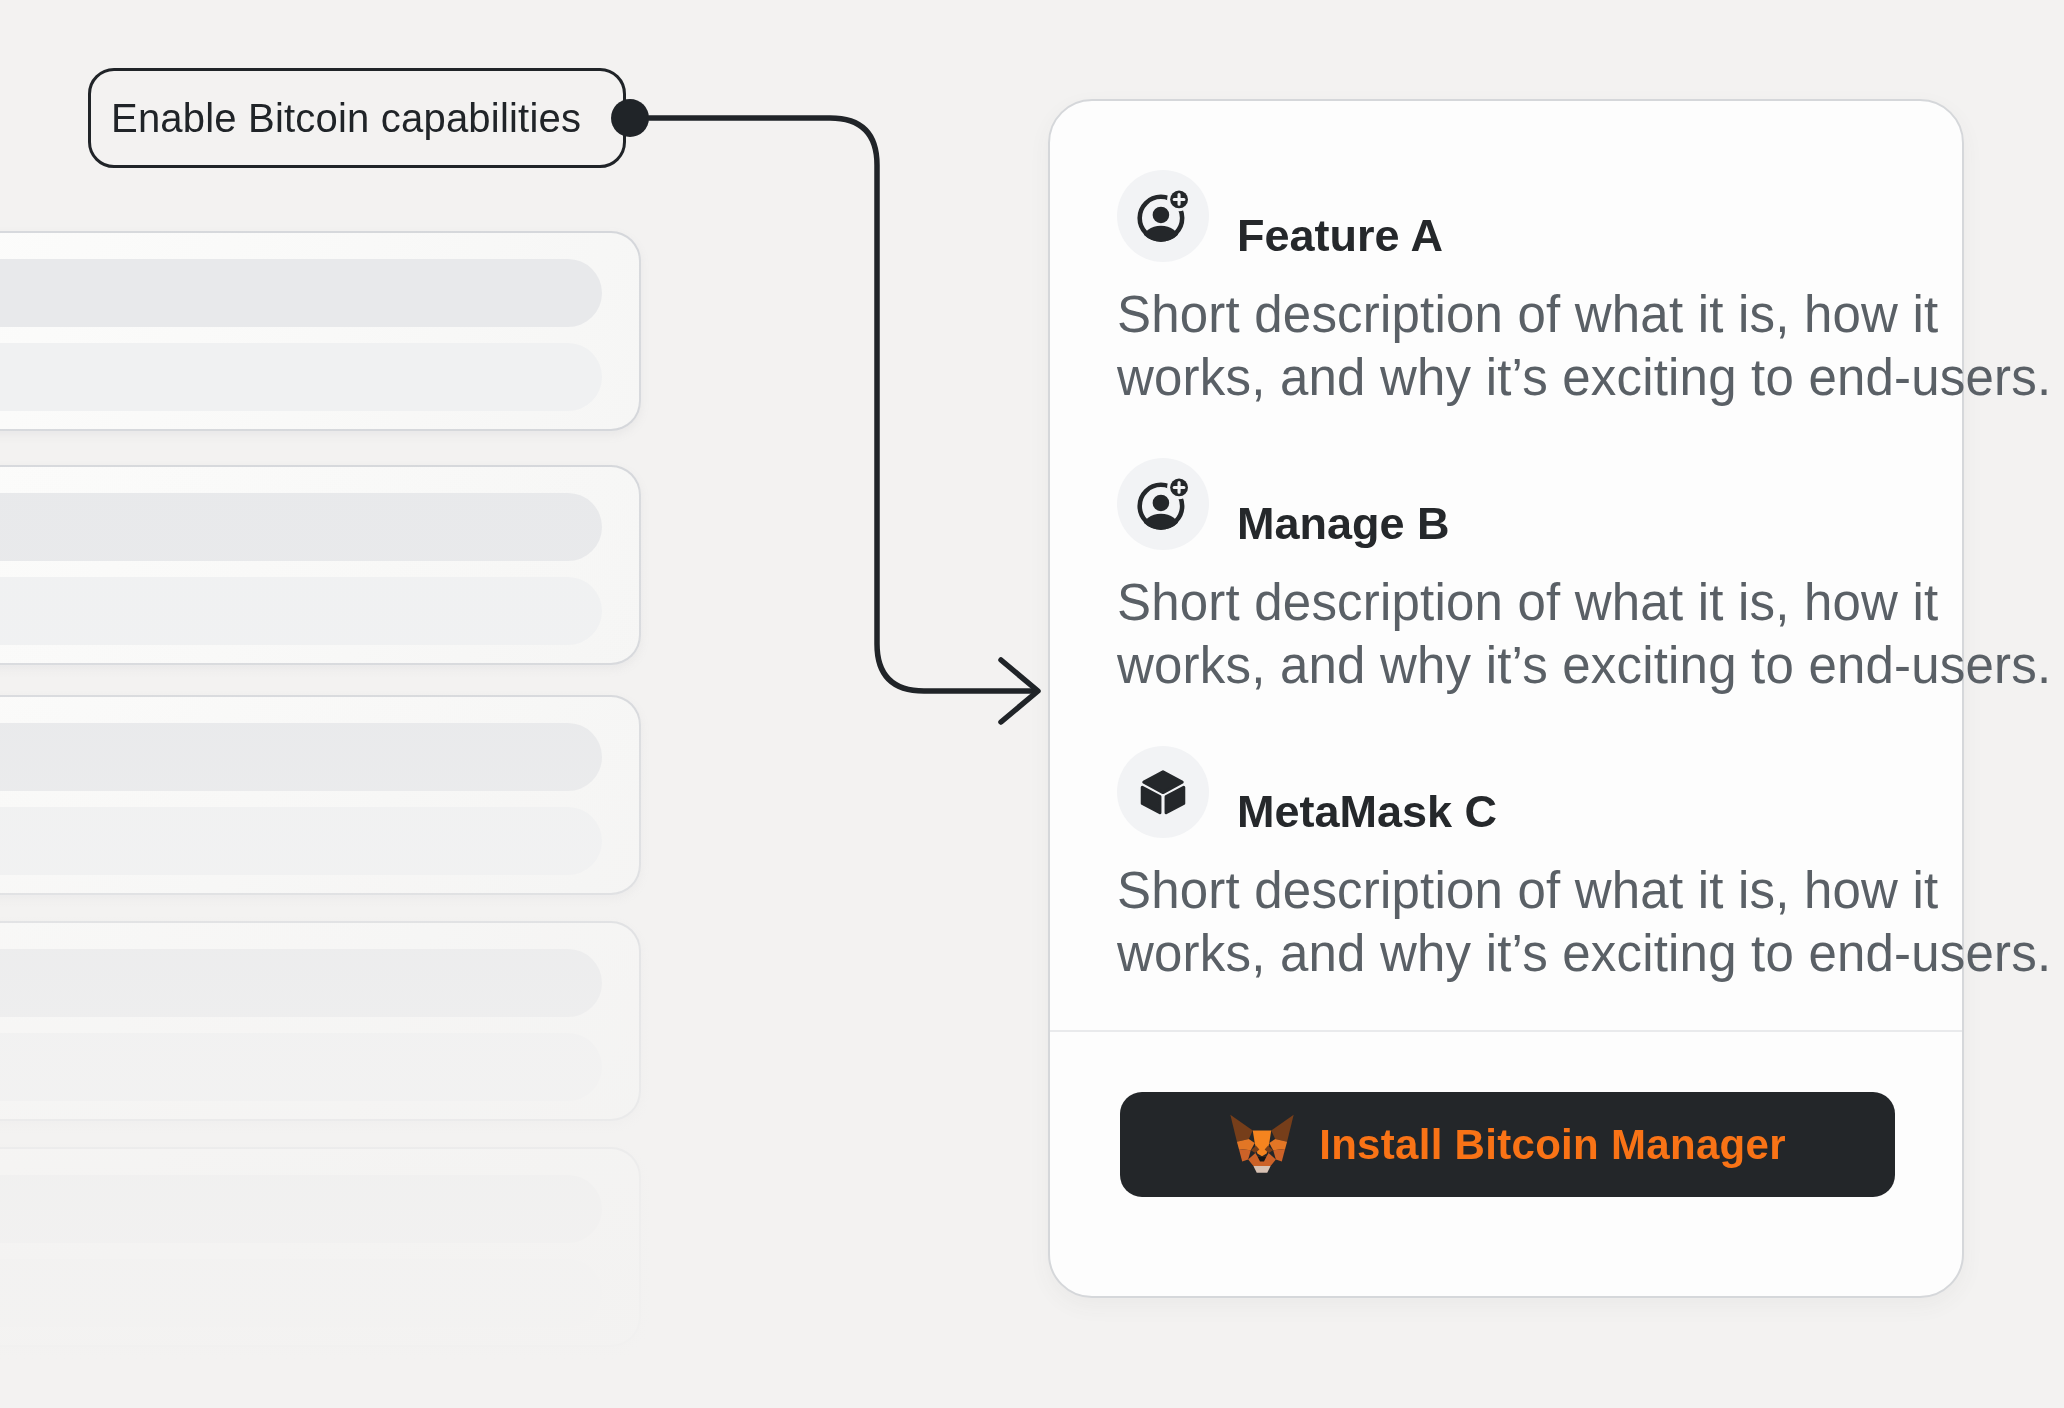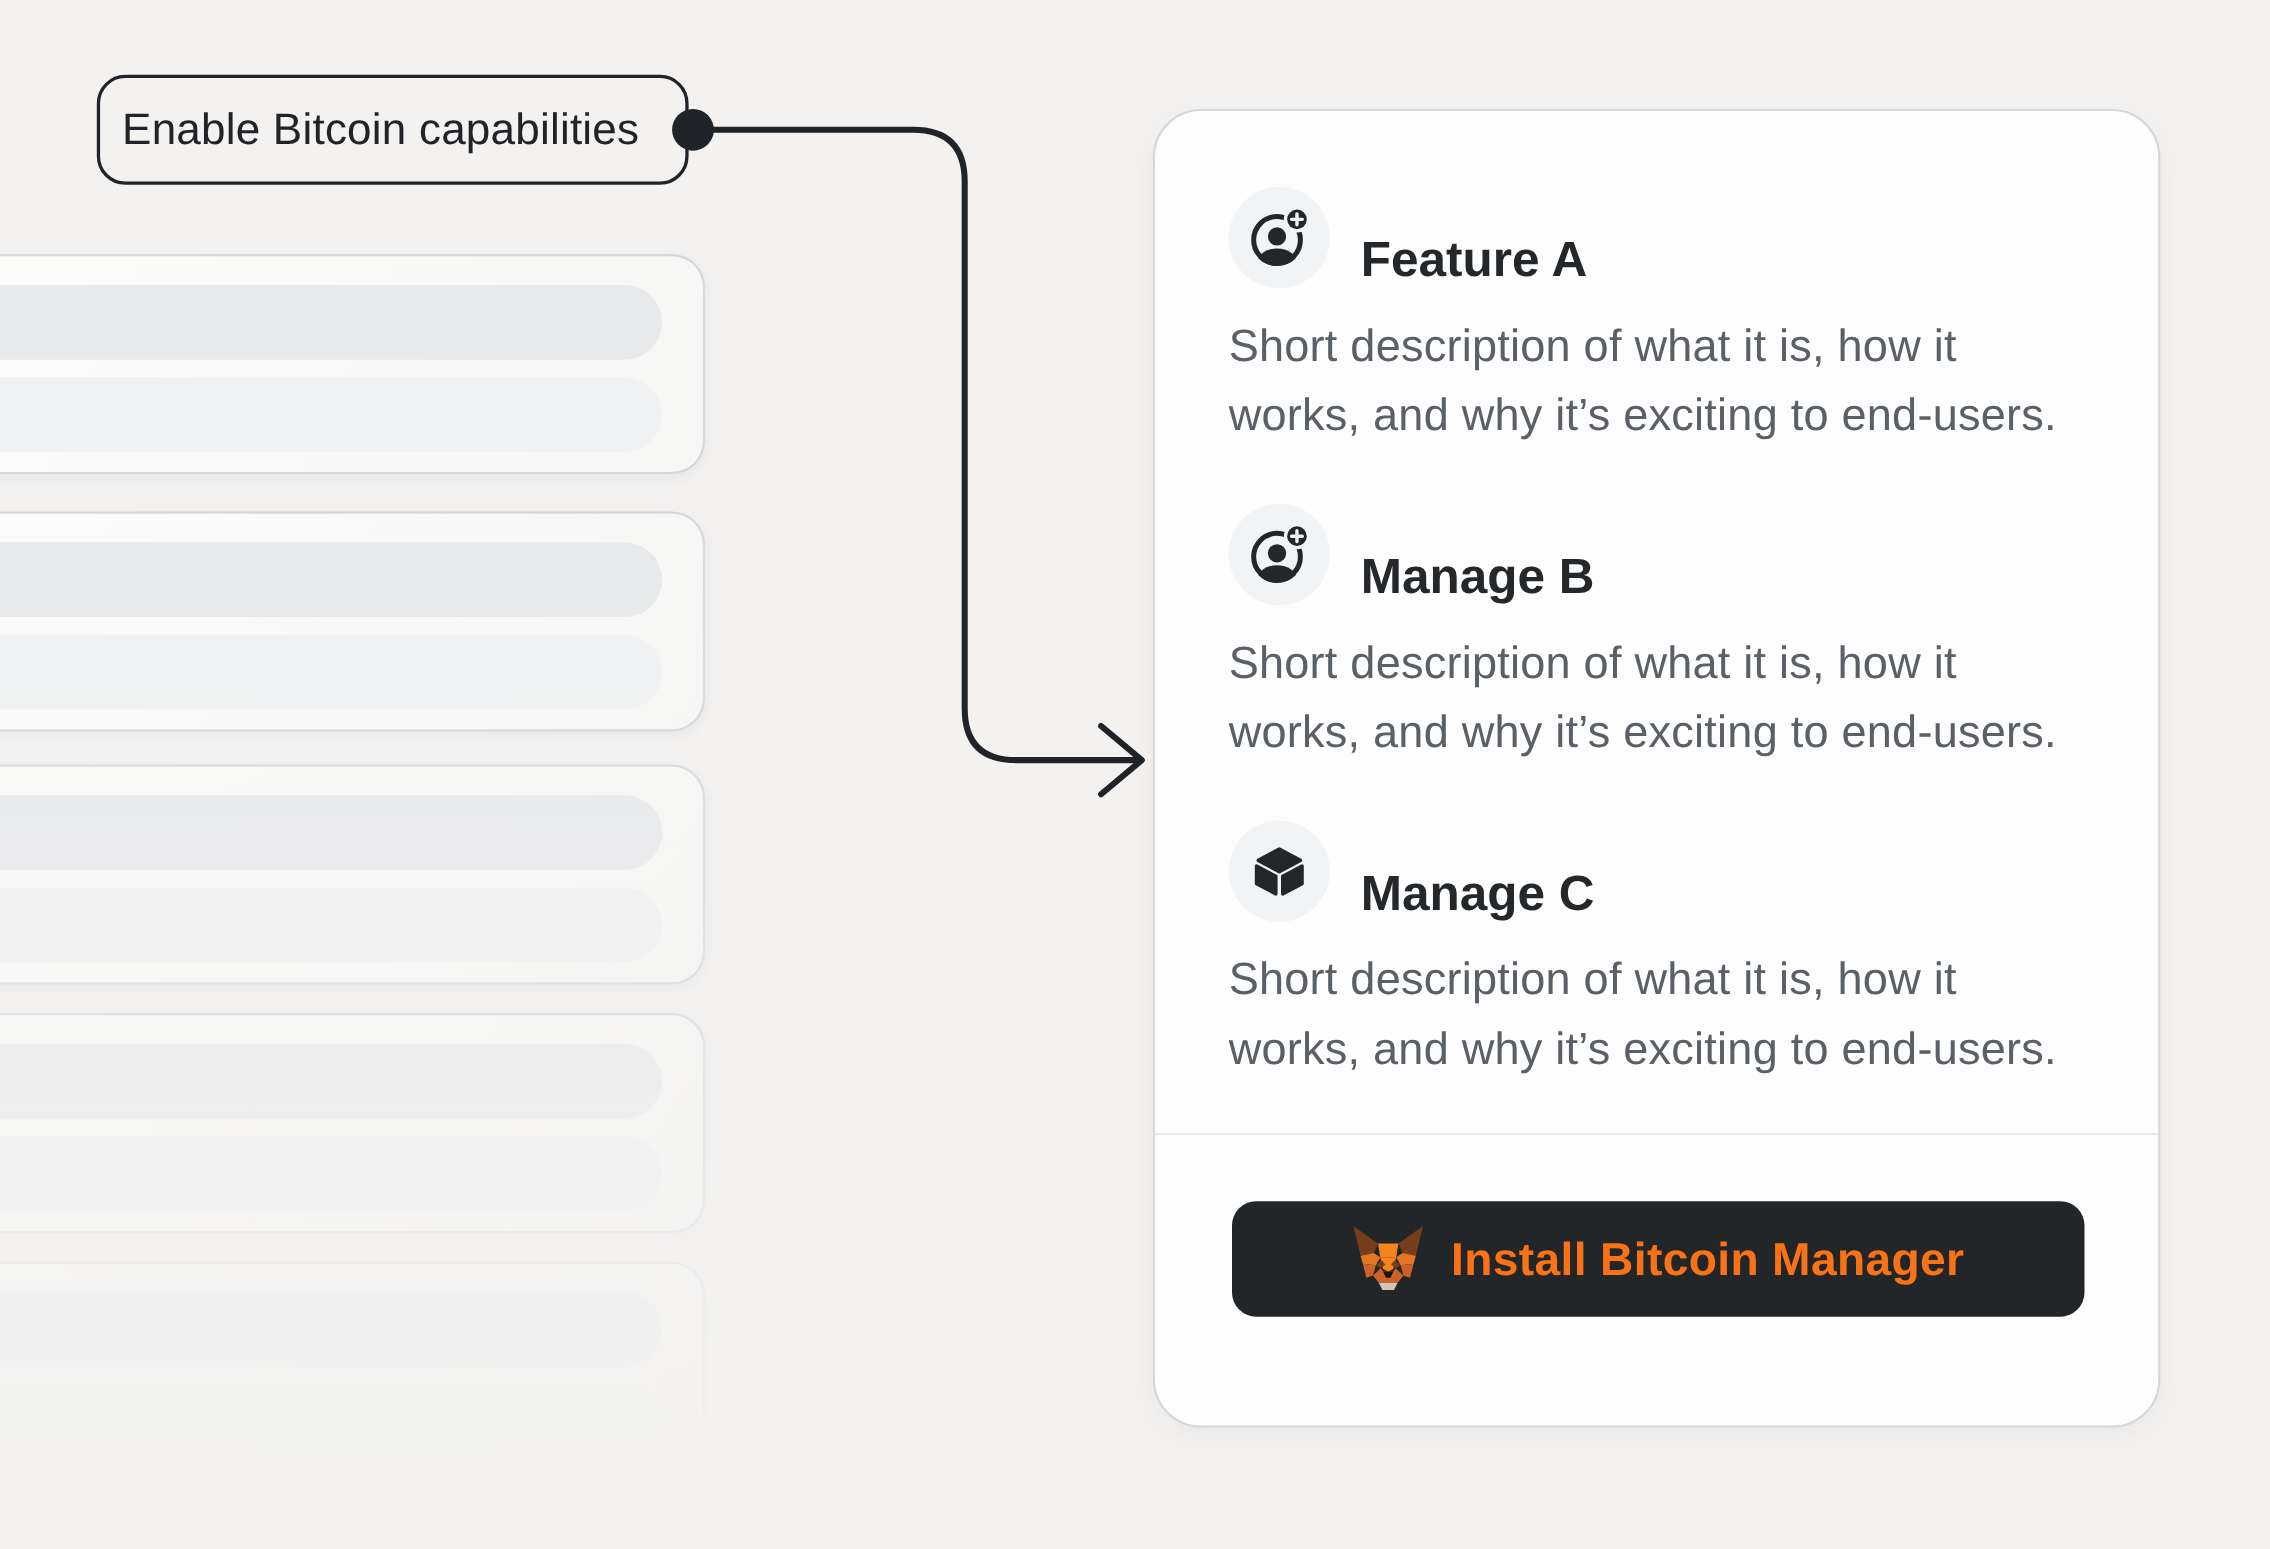--- a/index.html
+++ b/index.html
@@ -112,21 +112,21 @@
   .icon-circle svg { width: 58px; height: 58px; }
   .feature-title {
     font-size: 45px;
     font-weight: 700;
     color: #25282b;
     white-space: nowrap;
   }
   .feature-desc {
     position: absolute;
     left: 67px;
-    font-size: 41px;
+    font-size: 51px;
     line-height: 63px;
     color: #5a6066;
     letter-spacing: 0.2px;
   }
   .desc-a { top: 182px; }
   .desc-b { top: 470px; }
   .desc-c { top: 758px; }
   .feature-desc div { white-space: nowrap; }
 
   .divider {
@@ -258,21 +258,21 @@
     </div>
 
     <div class="feature-row row-c">
       <div class="icon-circle">
         <svg viewBox="0 0 56 56" fill="#24272a" stroke="#24272a" stroke-width="3" stroke-linejoin="round">
           <polygon points="28,8.5 46.5,18.5 28,28.5 9.5,18.5"></polygon>
           <polygon points="8,23.5 25,32.5 25,48 8,39"></polygon>
           <polygon points="48,23.5 31,32.5 31,48 48,39"></polygon>
         </svg>
       </div>
-      <div class="feature-title">Manage C</div>
+      <div class="feature-title">MetaMask C</div>
     </div>
     <div class="feature-desc desc-c">
       <div>Short description of what it is, how it</div>
       <div>works, and why it’s exciting to end-users.</div>
     </div>
 
     <div class="divider"></div>
 
     <button class="install-btn">
       <svg viewBox="0 0 100 92">

